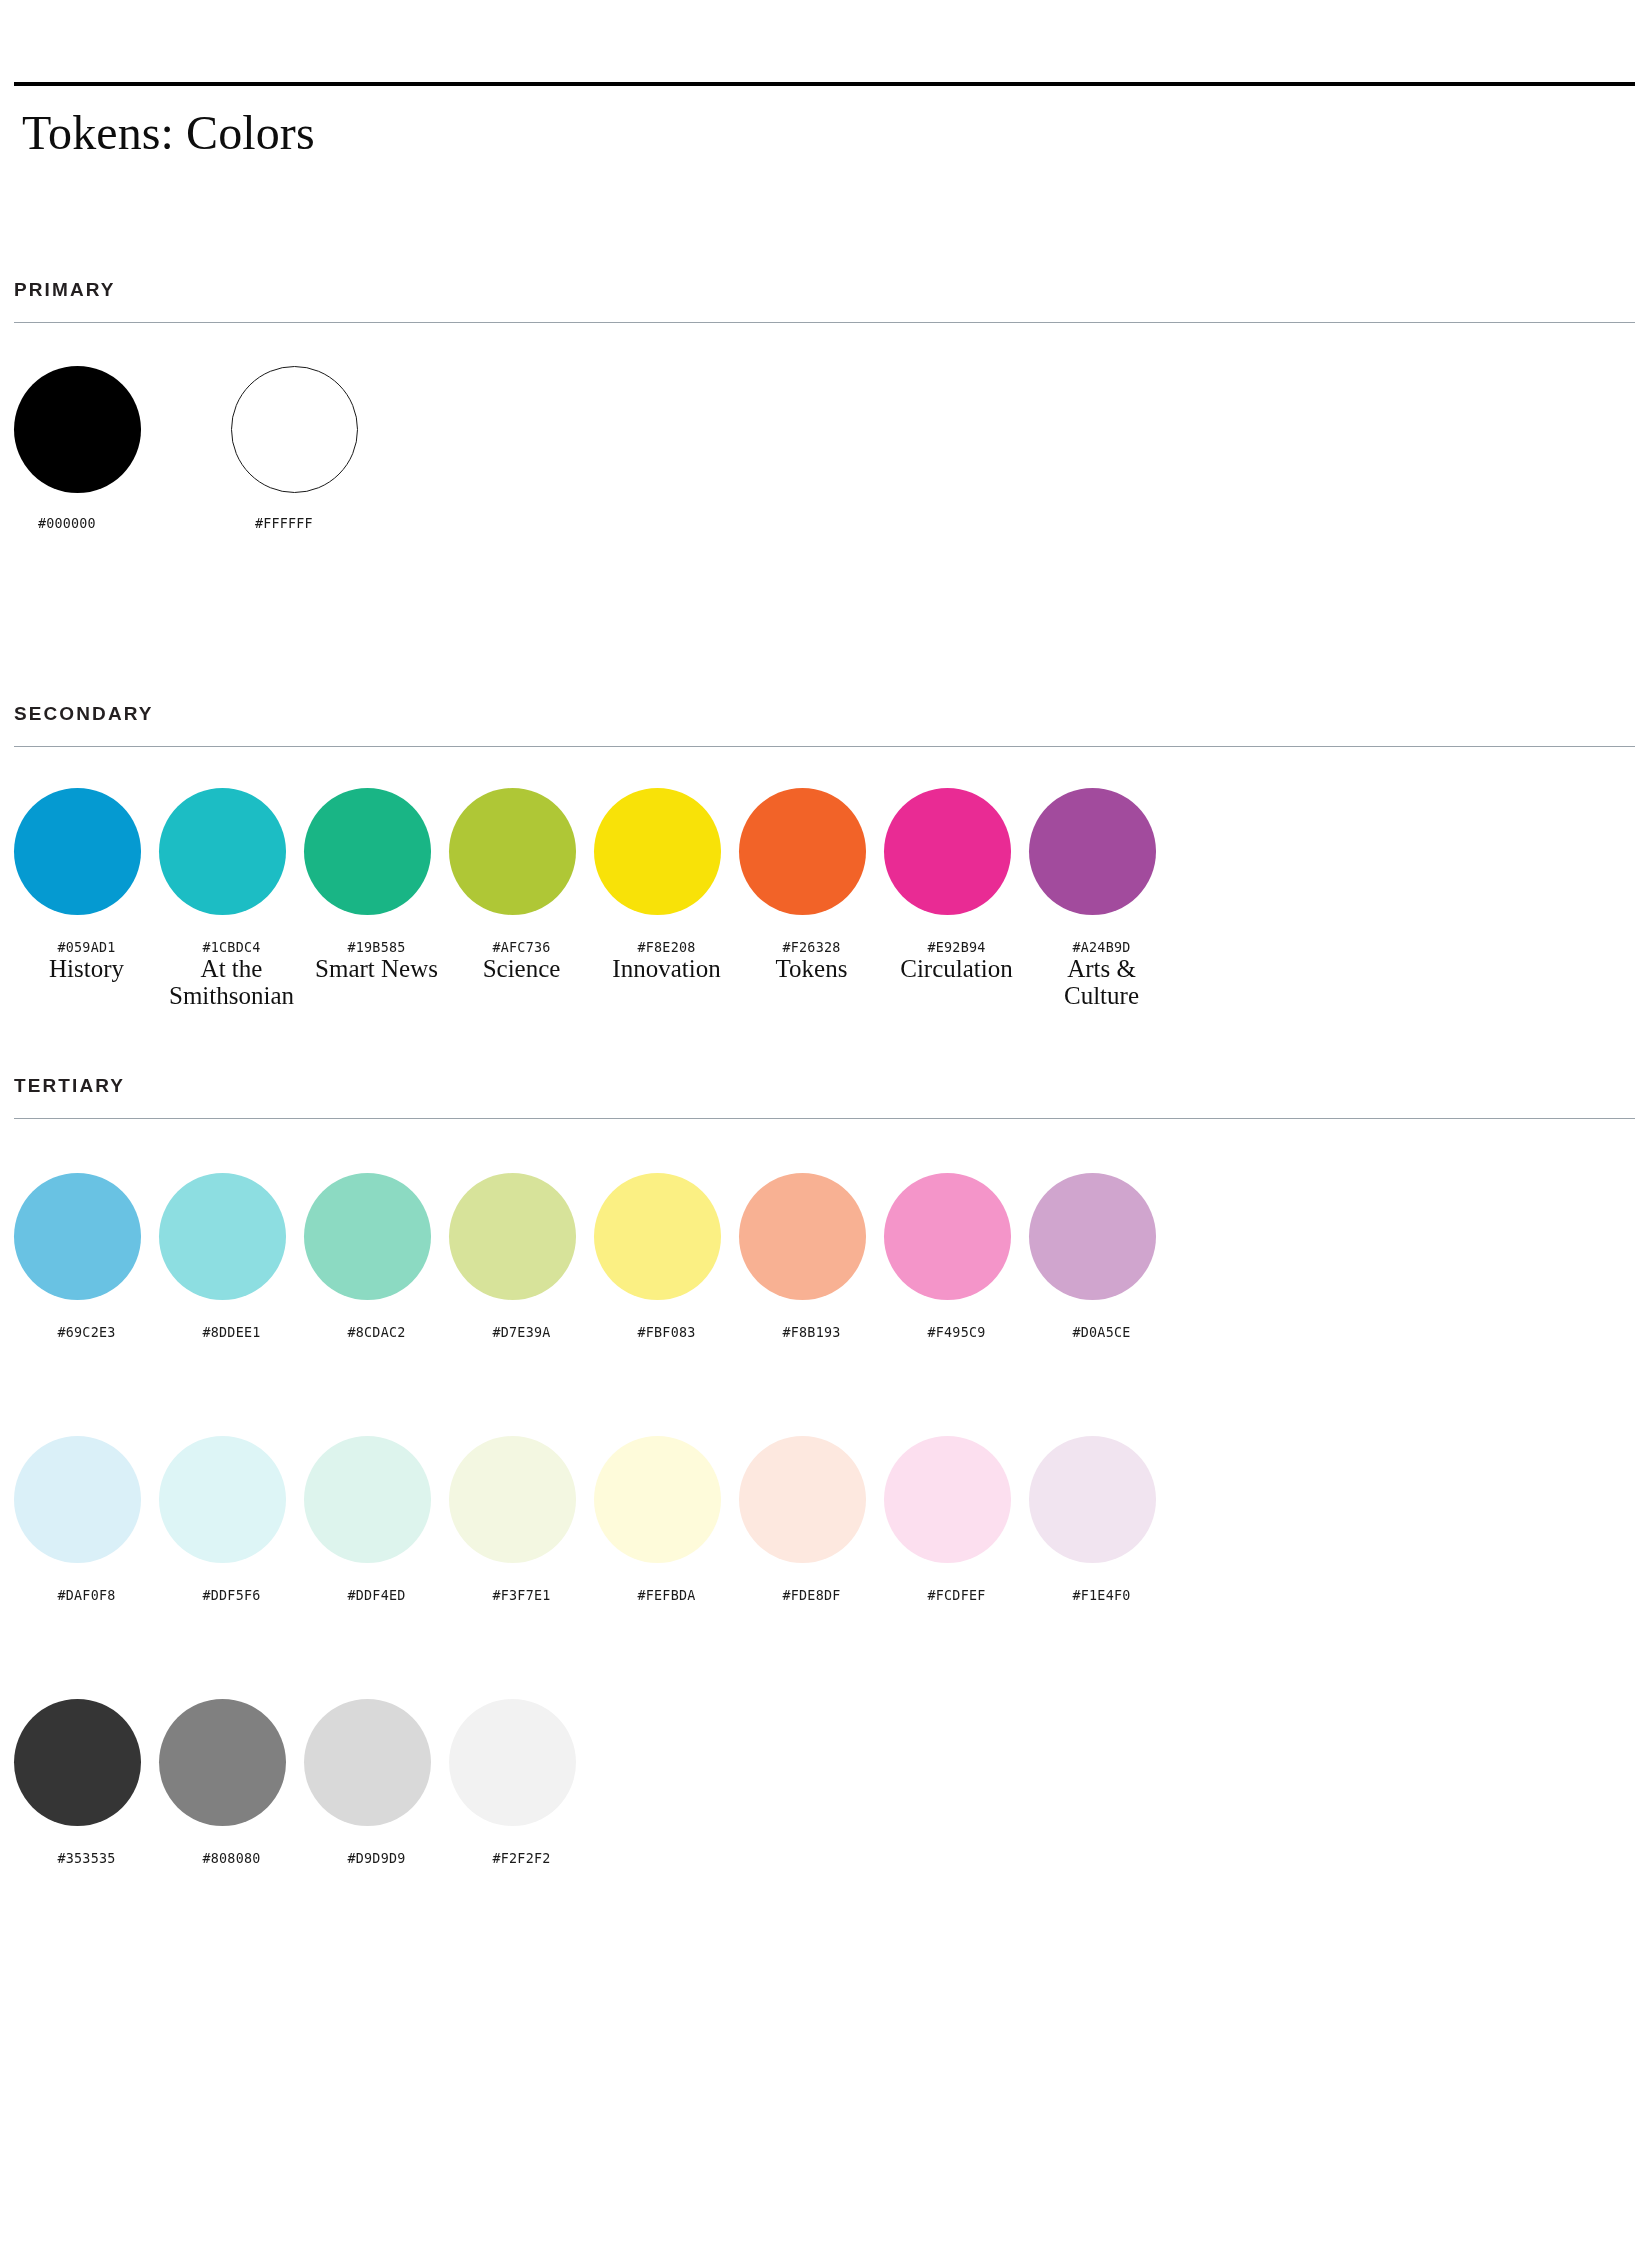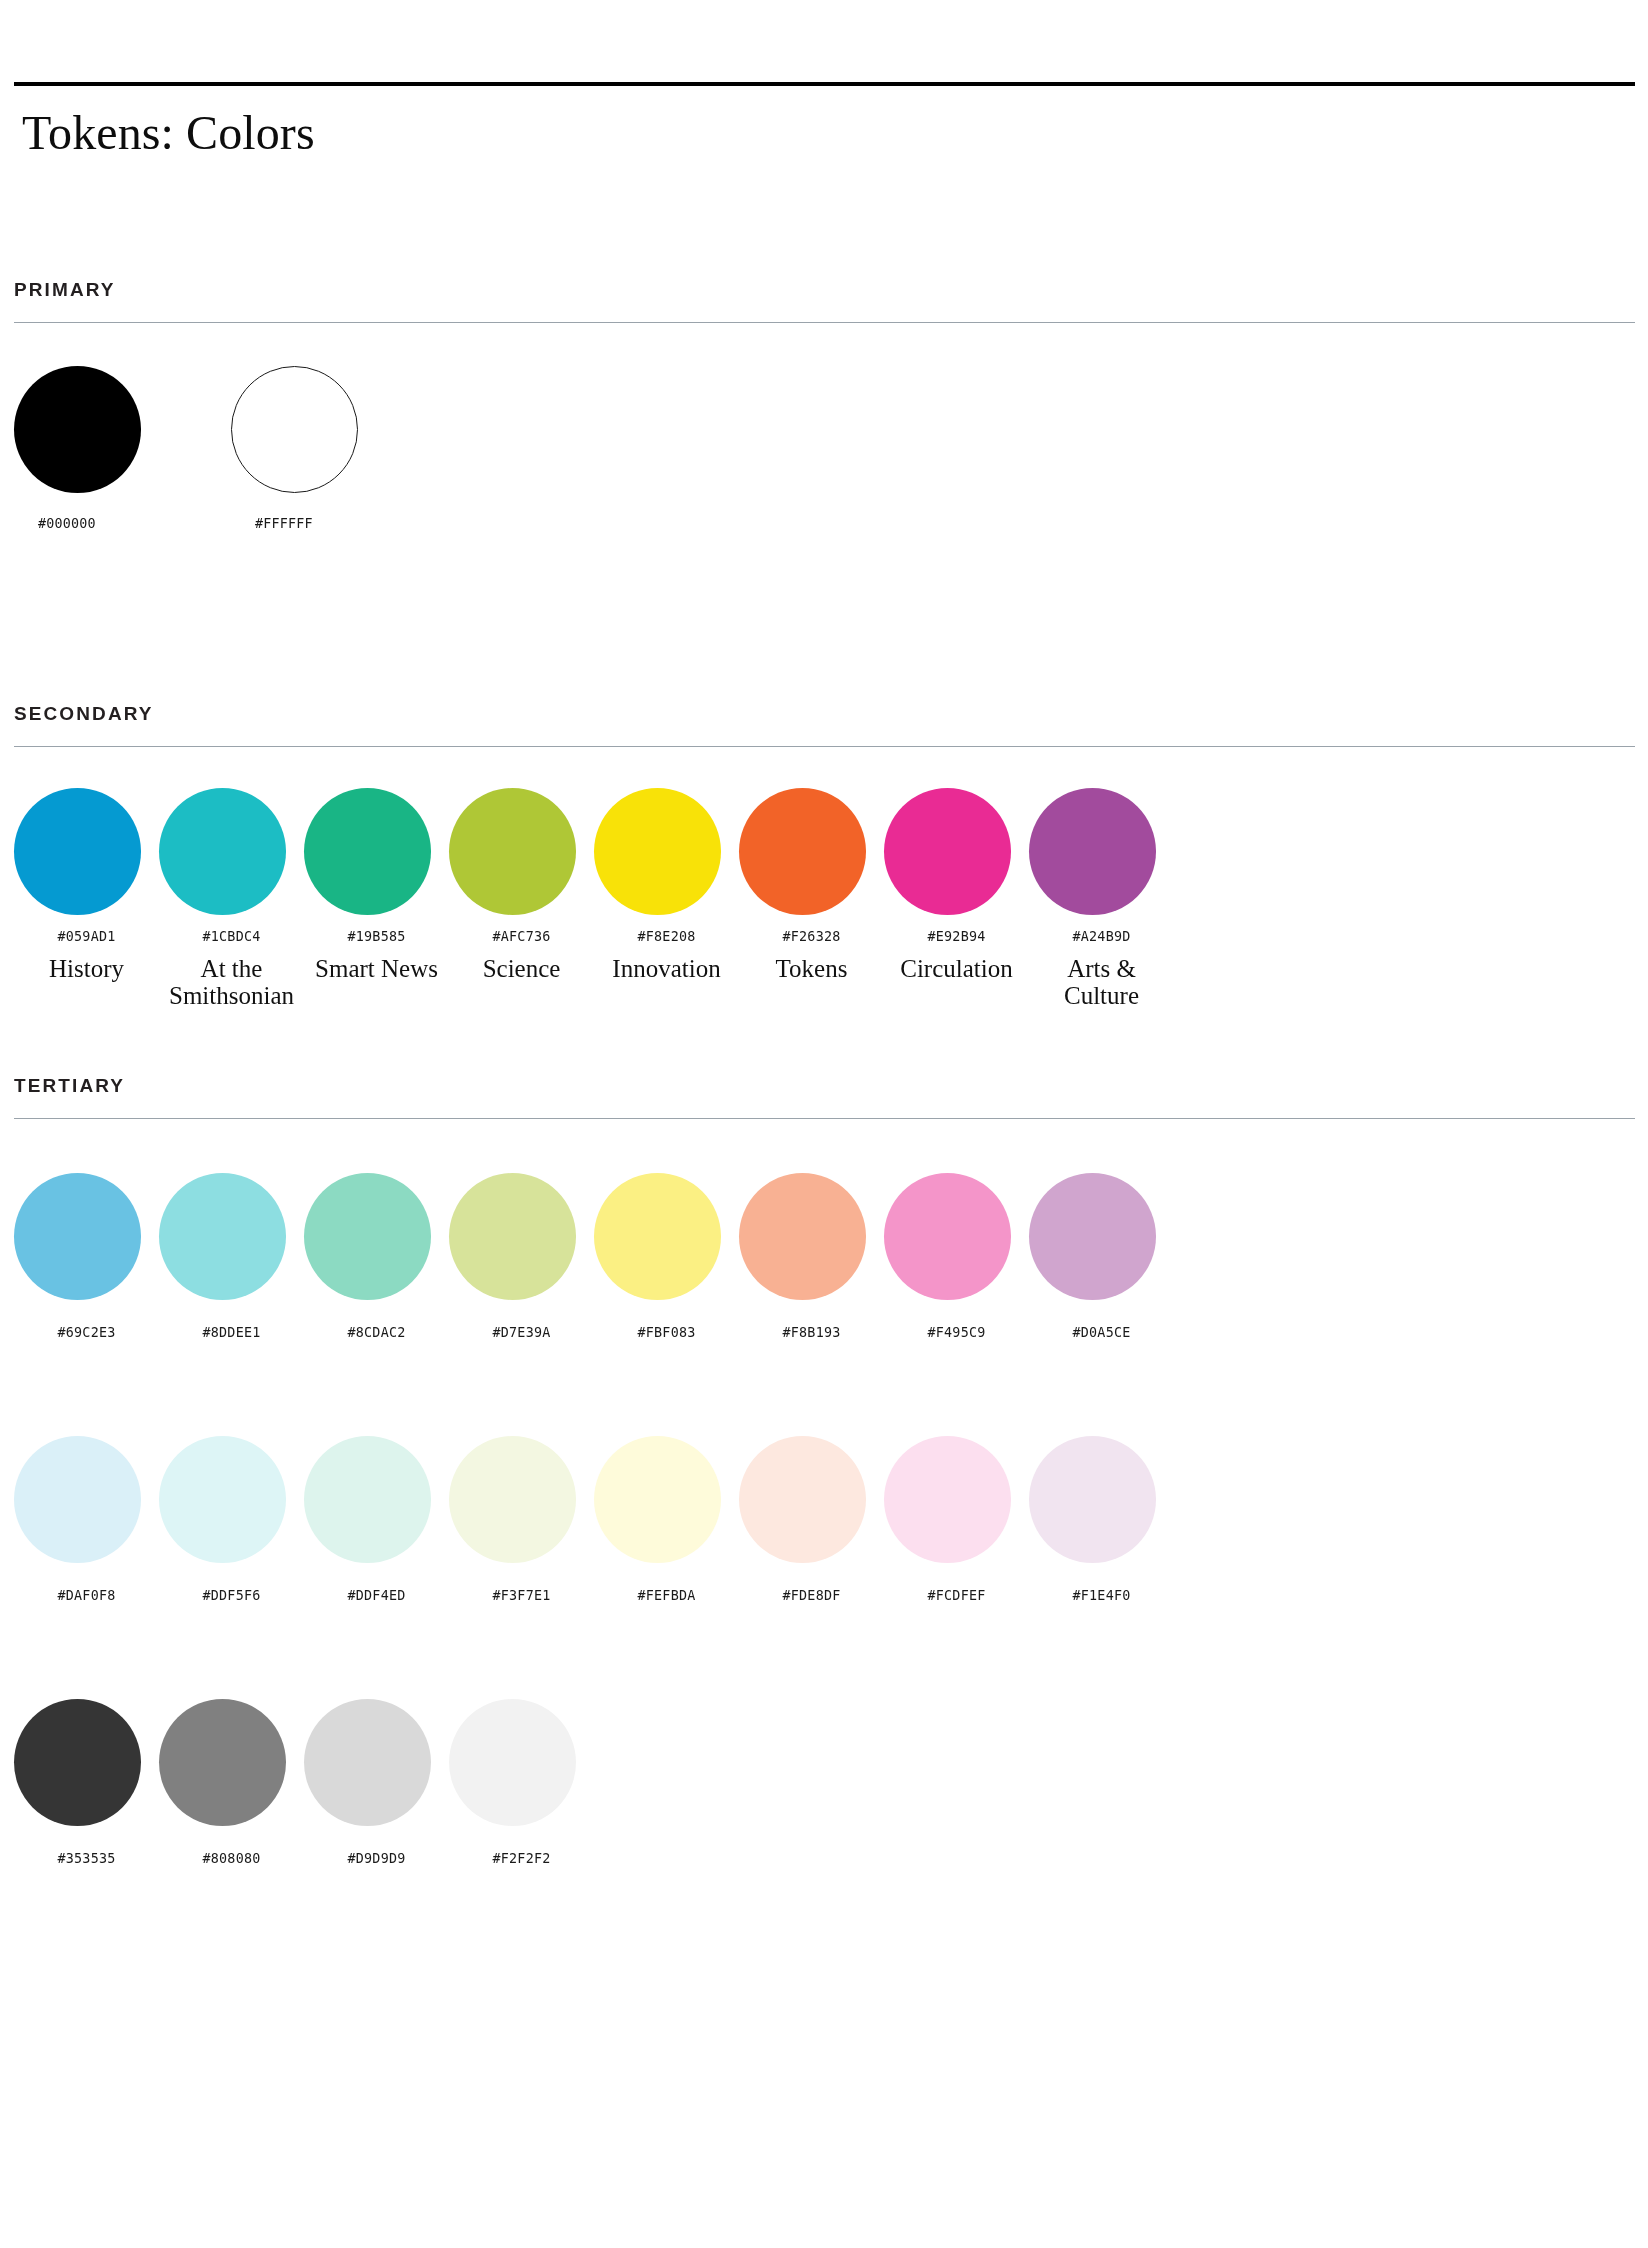--- a/index.html
+++ b/index.html
@@ -104,29 +104,28 @@
     padding-left: 24px;
     margin-top: 23px;
   }
 
   .name {
     font-family: "Liberation Serif", serif;
     font-size: 25px;
     line-height: 1.08;
     color: #111111;
     text-align: center;
-    margin-top: 11px;
   }
 
   
   .primary-dots { margin-top: 43px; }
 
   
   .secondary-dots { margin-top: 41px; }
-  .secondary-dots .hex { margin-top: 14px; }
+  .secondary-dots .hex { margin-top: 25px; }
 
   
   .tertiary-row1 { margin-top: 54px; }
   .tertiary-row2 { margin-top: 96px; }
   .tertiary-row3 { margin-top: 96px; }
   .tertiary-row1 .hex,
   .tertiary-row2 .hex,
   .tertiary-row3 .hex { margin-top: 25px; }
 </style>
 </head>

